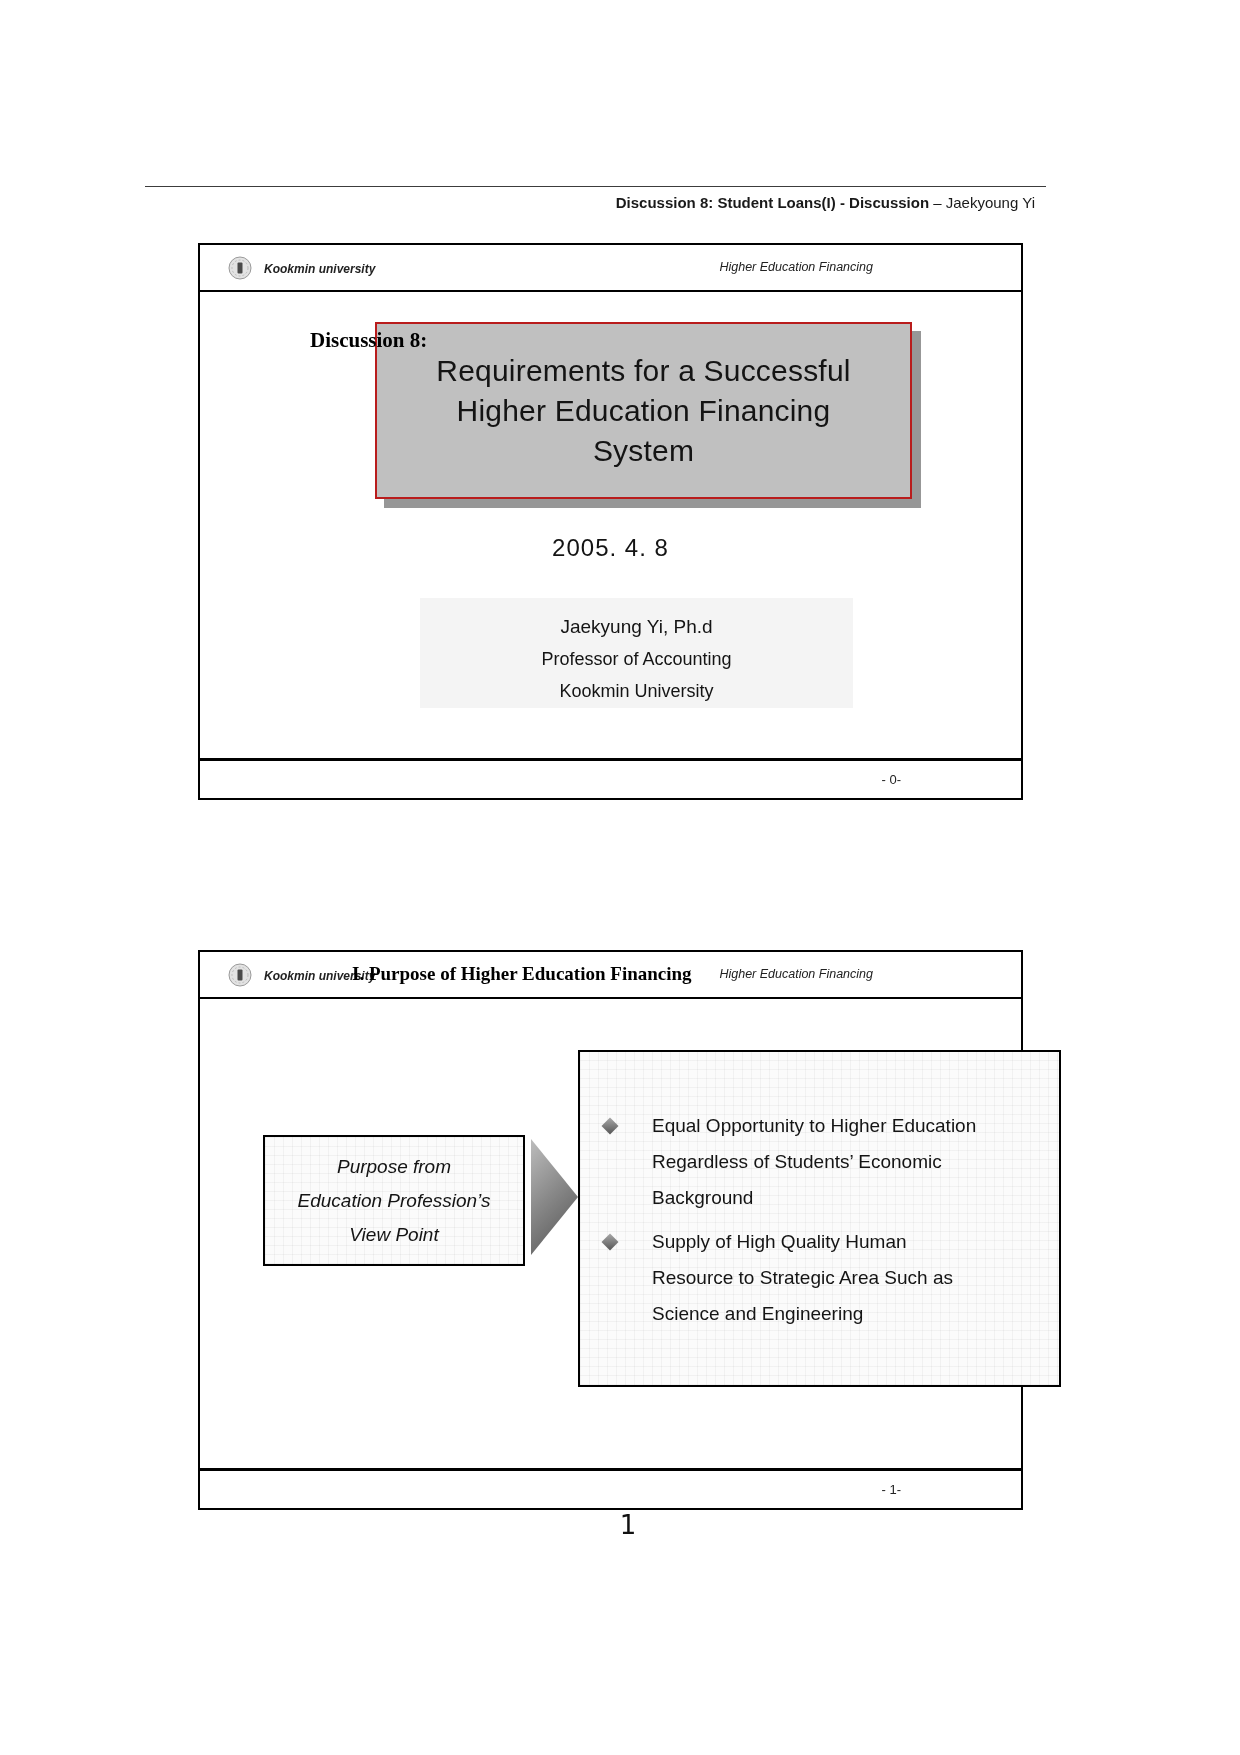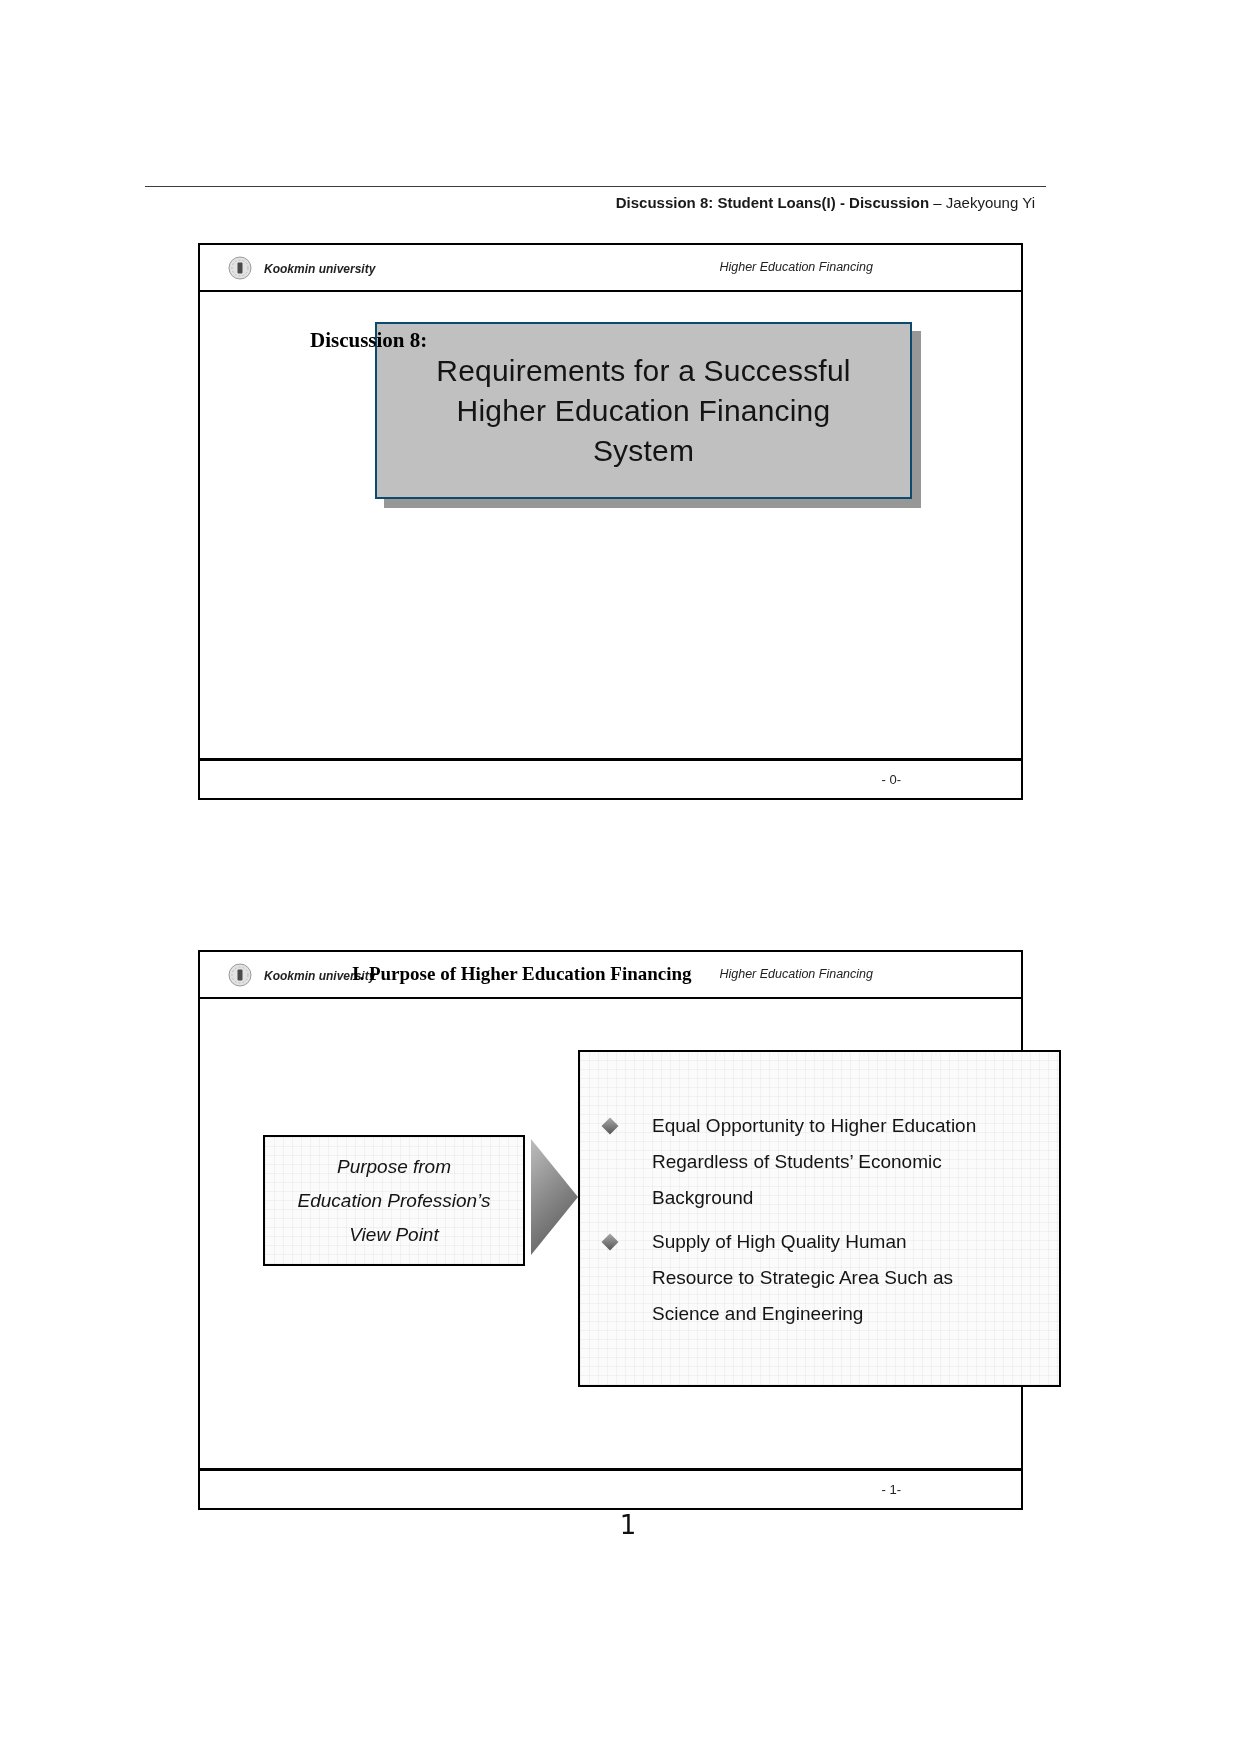--- a/index.html
+++ b/index.html
@@ -65,21 +65,21 @@
   }
 
   
   .kicker {
     position:absolute; left:110px; top:36px; z-index:2;
     font-family:"Liberation Serif", serif; font-weight:bold; font-size:21px; color:#000;
     white-space:nowrap;
   }
   .title-box {
     position:absolute; left:175px; top:30px; width:537px; height:177px;
-    background:#c0c0c0; border:2px solid #0c4a6e;
+    background:#c0c0c0; border:2px solid #b91c1c;
     box-shadow:9px 9px 0 #979797;
     display:flex; align-items:center; justify-content:center; z-index:1;
   }
   .title-text {
     font-size:30px; line-height:40px; text-align:center; color:#141414;
     white-space:pre-line; letter-spacing:0.2px;
   }
   .date-line {
     position:absolute; left:0; top:242px; width:100%; text-align:center;
     font-size:24px; color:#141414; letter-spacing:1px;
@@ -151,20 +151,26 @@
       </svg>
       <span class="logo-label">Kookmin university</span>
       <span class="hdr-right">Higher Education Financing</span>
     </div>
     <div class="slide-body">
       <div class="kicker">Discussion 8:</div>
       <div class="title-box">
         <div class="title-text">Requirements for a Successful
 Higher Education Financing
 System</div>
+      </div>
+      <div class="date-line">2005. 4. 8</div>
+      <div class="presenter">
+        <div class="p-name">Jaekyung Yi, Ph.d</div>
+        <div class="p-role">Professor of Accounting</div>
+        <div class="p-org">Kookmin University</div>
       </div>
     </div>
     <div class="slide-footer">
       <span class="pg">- 0-</span>
     </div>
   </div>
 
   <div class="slide slide2">
     <div class="slide-header">
       <svg class="logo" viewBox="0 0 24 24">

